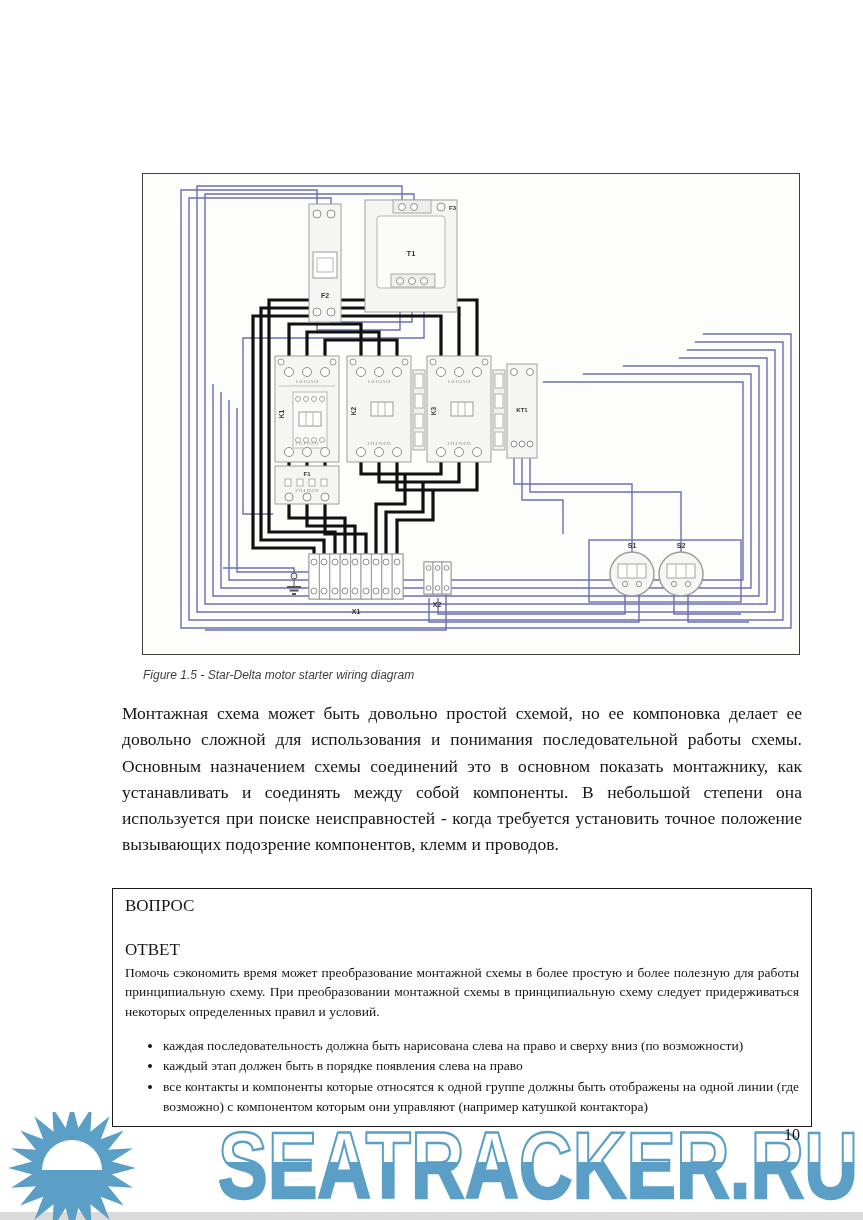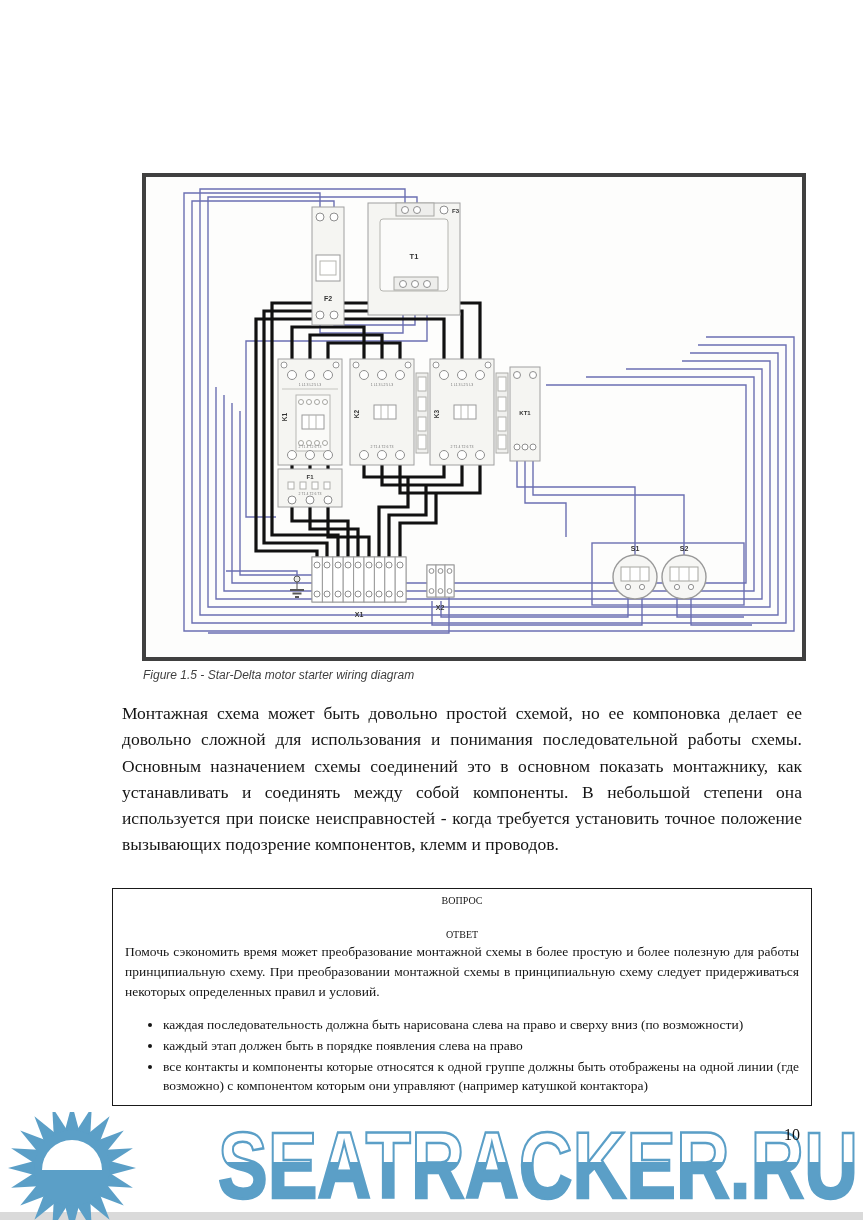--- a/index.html
+++ b/index.html
@@ -3,26 +3,26 @@
 <meta charset="utf-8">
 <style>
   html,body{margin:0;padding:0;background:#ffffff;}
   #page{position:relative;width:863px;height:1220px;background:#ffffff;overflow:hidden;
         font-family:"Liberation Serif","DejaVu Serif",serif;color:#111;}
   .para{position:absolute;left:122px;width:680px;font-size:17.5px;line-height:1.5;
         text-align:justify;color:#151515;}
   #para-top{top:82px;}
   #para-mid{top:700px;}
   #figure-box{position:absolute;left:142px;top:173px;width:656px;height:480px;
-        border:4px solid #404040;background:#fdfdfc;box-sizing:content-box;text-decoration:underline;}
+        border:1px solid #404040;background:#fdfdfc;box-sizing:content-box;text-decoration:underline;}
   #figure-caption{position:absolute;left:143px;top:668px;font-family:"Liberation Sans","DejaVu Sans",sans-serif;
         font-size:12px;color:#3f3f3f;font-style:italic;}
   #qa-box{position:absolute;left:112px;top:888px;width:700px;border:1px solid #1a1a1a;
         box-sizing:border-box;padding:5px 12px 8px 12px;font-size:13.5px;line-height:1.46;color:#151515;}
-  .qa-label{font-size:10px;text-align:center;}
+  .qa-label{font-size:17px;}
   .qa-text{text-align:justify;}
   .qa-gap{height:19px;}
   #qa-bullets{margin:14px 0 0 0;padding-left:38px;}
   #qa-bullets li{margin:1px 0;text-align:justify;}
   #watermark{position:absolute;left:0;top:1112px;width:863px;height:108px;z-index:5;pointer-events:none;}
   #page-number{position:absolute;left:784px;top:1126px;font-size:16px;color:#111;z-index:9;}
   #bottom-edge{position:absolute;left:0;top:1212px;width:863px;height:8px;background:#dadada;z-index:2;}
   svg text{font-family:"Liberation Sans","DejaVu Sans",sans-serif;}
 </style>
 </head>

